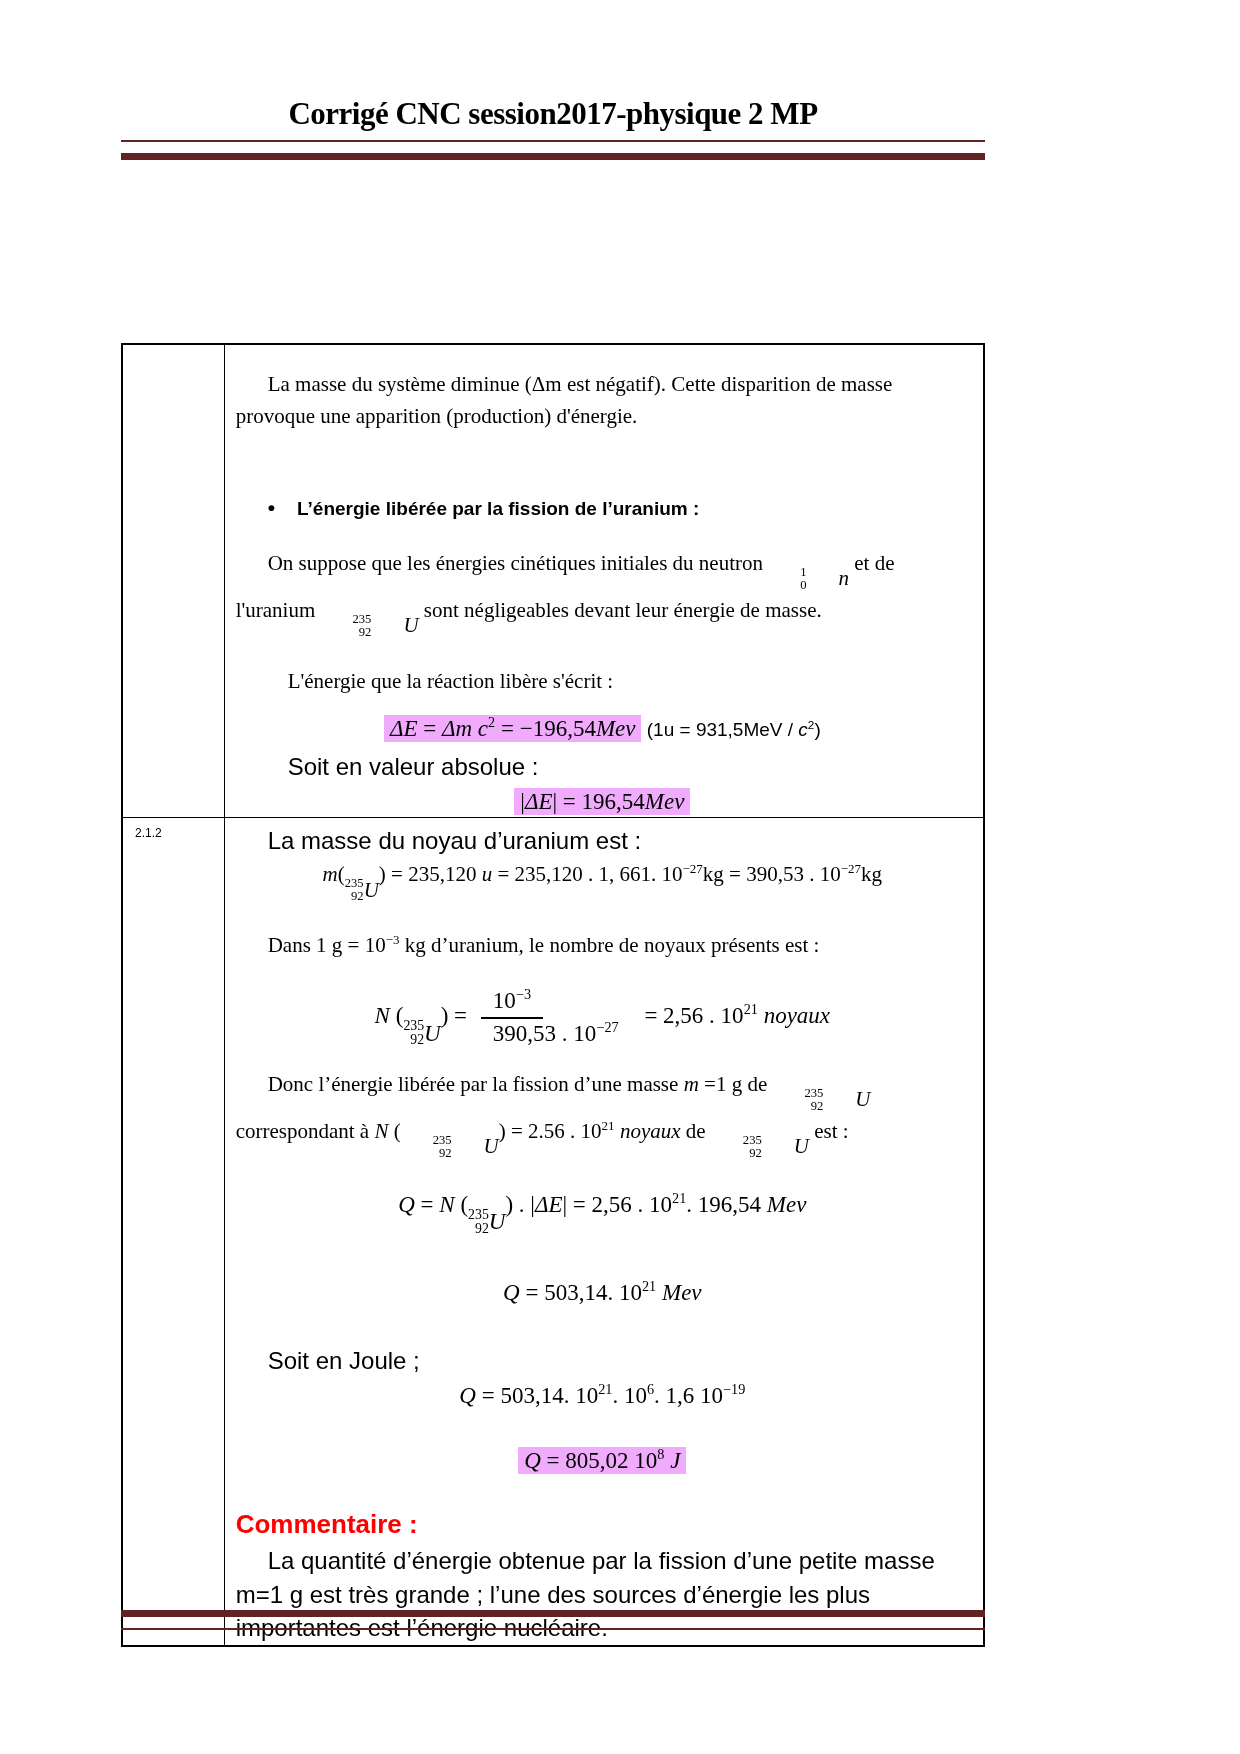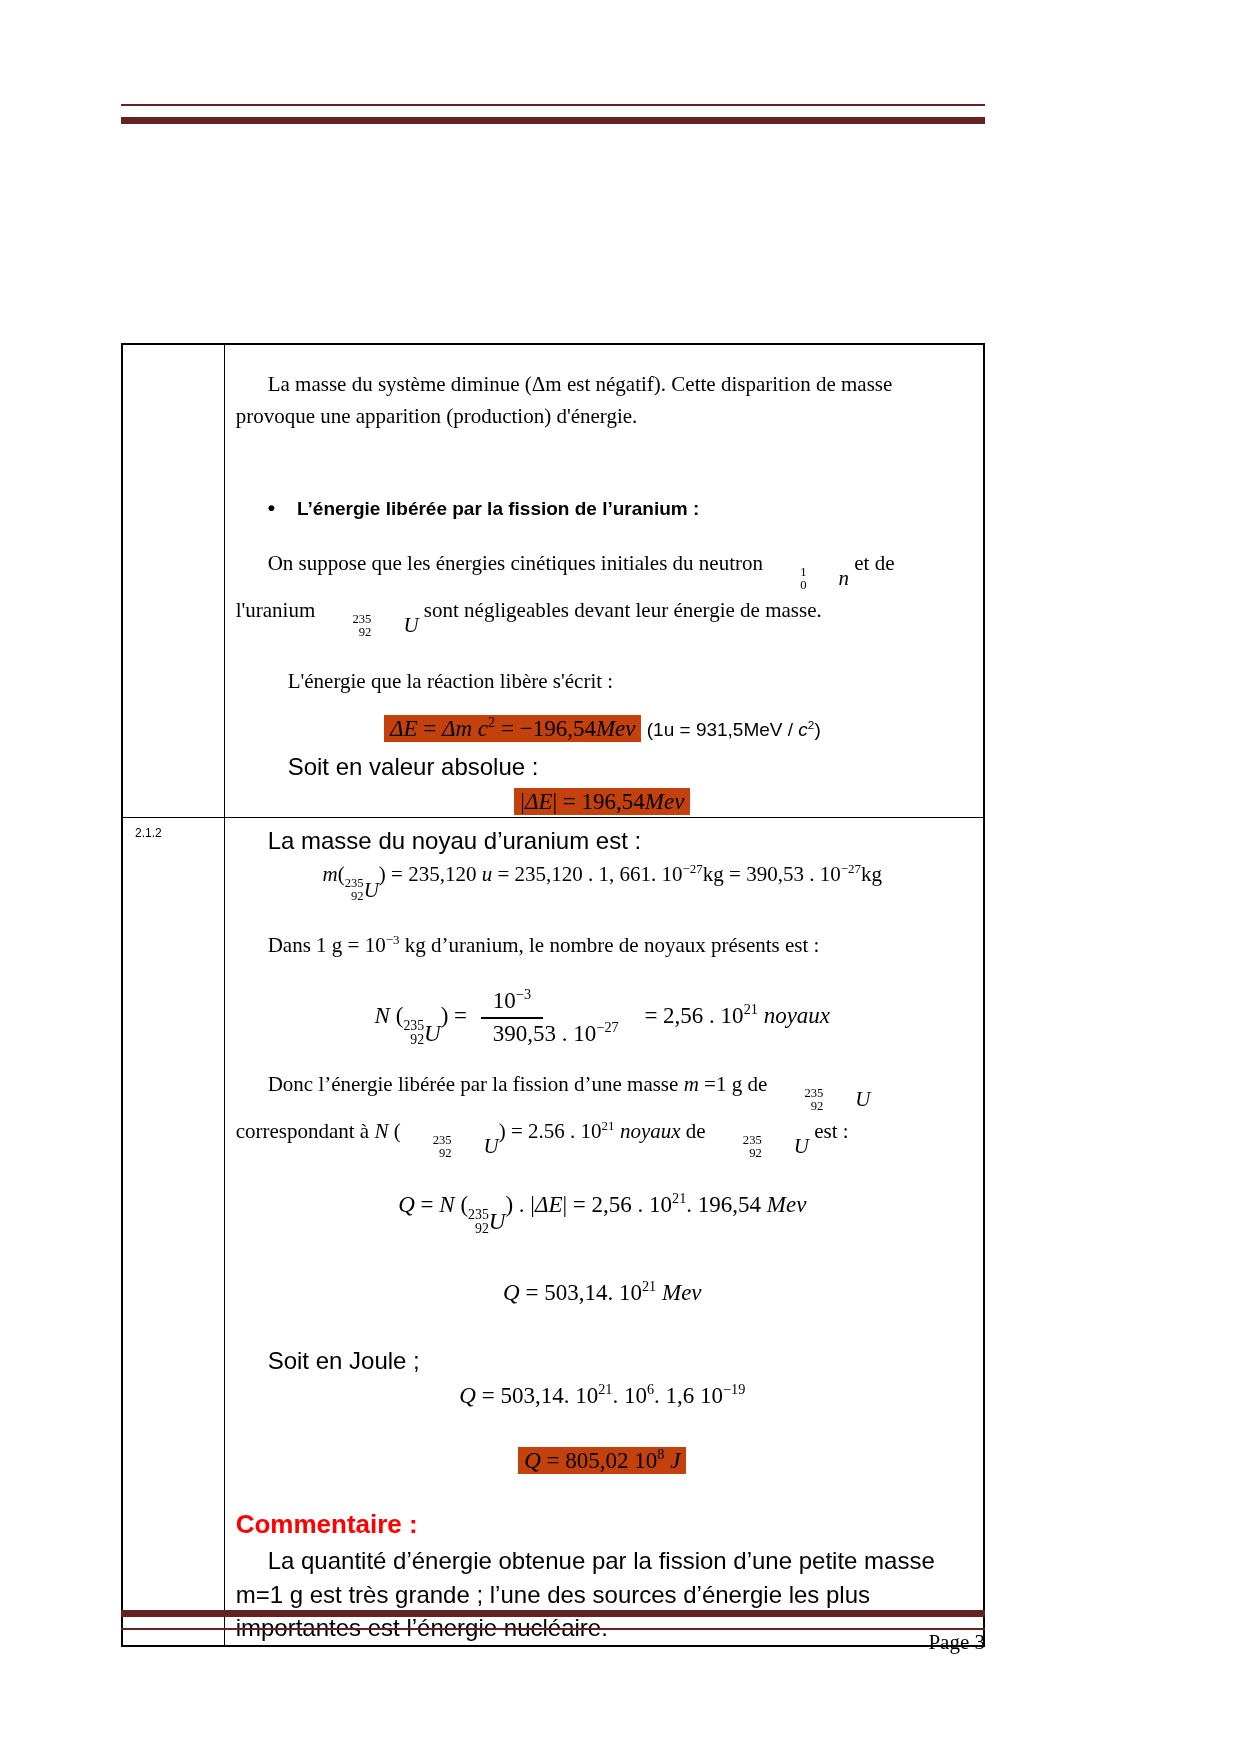--- a/index.html
+++ b/index.html
@@ -28,21 +28,21 @@
   .bullet-line{font-family:"Liberation Sans",sans-serif;font-weight:bold;font-size:19px;margin:0;padding-left:32px;}
   .bullet-line::before{content:"\2022";font-size:21px;margin-right:22px;}
   .comment-title{color:#ff0000;font-weight:bold;font-size:26px;}
 
   
   .eq{font-family:"Liberation Serif",serif;font-size:23px;line-height:1.35;margin:0;text-align:center;}
   .eq-sm{font-size:21px;}
   .fit{font-style:italic;}
   .ftxt{font-style:normal;}
   sup.fsup{font-size:0.62em;vertical-align:super;line-height:0;}
-  .hl{background:#c2410c;padding:1px 6px;}
+  .hl{background:#f0abfc;padding:1px 6px;}
   .note{font-family:"Liberation Sans",sans-serif;font-size:19px;}
   .iso{display:inline-flex;align-items:center;vertical-align:-0.3em;}
   .iso-stack{display:inline-flex;flex-direction:column;align-items:flex-end;font-size:0.6em;line-height:1.02;font-style:normal;}
   .iso-sym{font-style:italic;}
   .frac{display:inline-flex;flex-direction:column;align-items:flex-start;vertical-align:middle;margin:0 8px;line-height:1.25;}
   .frac-num{padding:0 12px 1px;border-bottom:2px solid #000;}
   .frac-den{padding:1px 12px 0;}
 
   
   .ftr-rule{position:absolute;left:121px;top:1610px;width:864px;height:11px;
@@ -55,20 +55,21 @@
   .mt24{margin-top:24px;} .mt26{margin-top:26px;} .mt28{margin-top:28px;} .mt30{margin-top:30px;}
   .mt34{margin-top:34px;} .mt36{margin-top:36px;} .mt40{margin-top:40px;} .mt64{margin-top:64px;}
   .pt6{padding-top:6px;} .pt24{padding-top:24px;}
 </style>
 </head>
 <body>
 
 <div class="page">
 
   <div class="hdr">
+    <div class="hdr-title">Corrigé CNC session2017-physique 2 MP</div>
     <div class="hdr-rule"></div>
   </div>
 
   <table class="tbl">
     <tbody>
         <tr class="row1">
       <td class="num-cell"></td>
       <td class="body-cell">
         <div class="cell-inner pt24">
           <p class="ser indent32">La masse du système diminue (Δm est négatif). Cette disparition de masse provoque une apparition (production) d'énergie.</p>
@@ -154,15 +155,14 @@
           </p>
           <p class="sans comment-title mt30">Commentaire :</p>
           <p class="sans indent32 mt2">La quantité d’énergie obtenue par la fission d’une petite masse m=1 g est très grande ; l’une des sources d’énergie les plus importantes est l’énergie nucléaire.</p>
         </div>
       </td>
     </tr>
   </tbody>
     </table>
 
   <div class="ftr-rule"></div>
-  <div class="ftr-page">Page 3</div>
 
 </div>
 
 </body></html>

